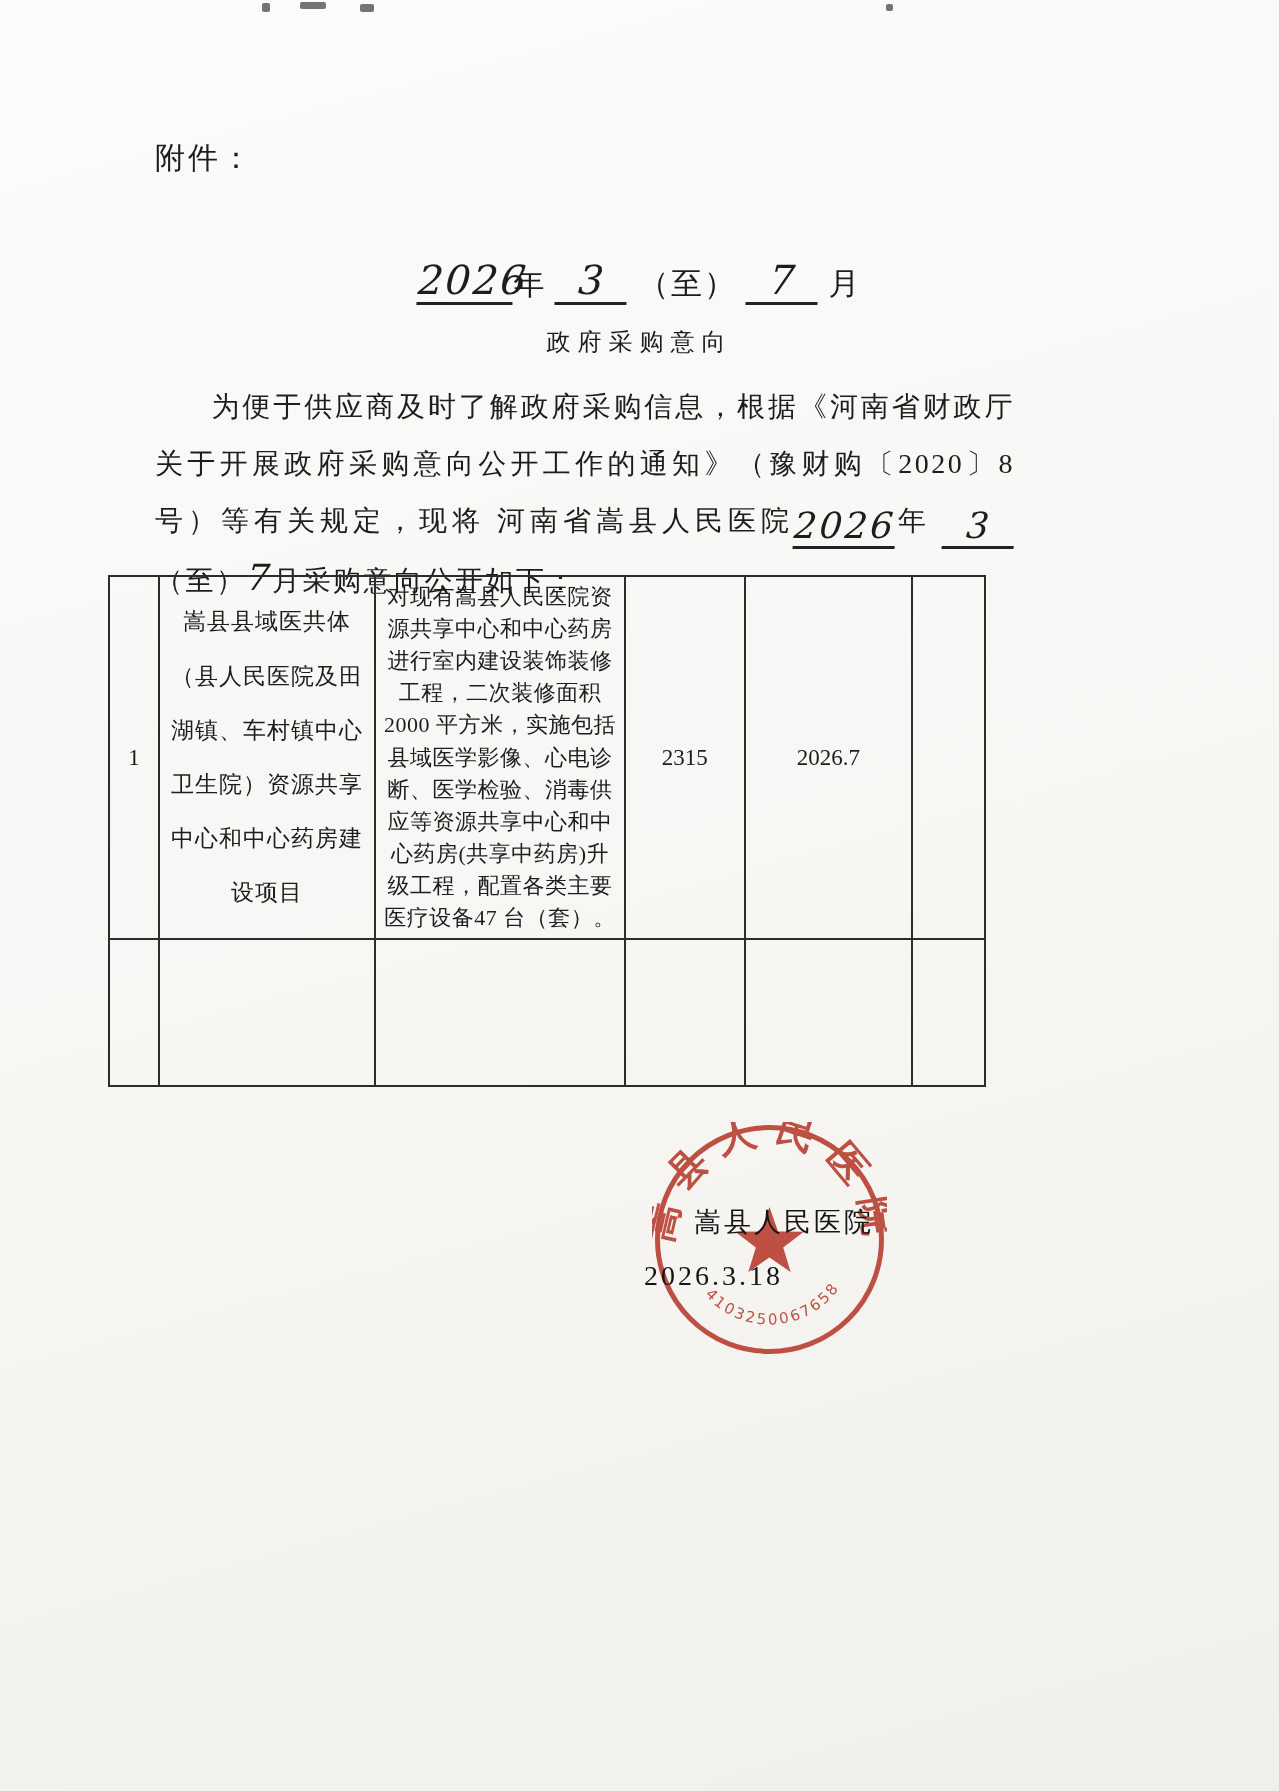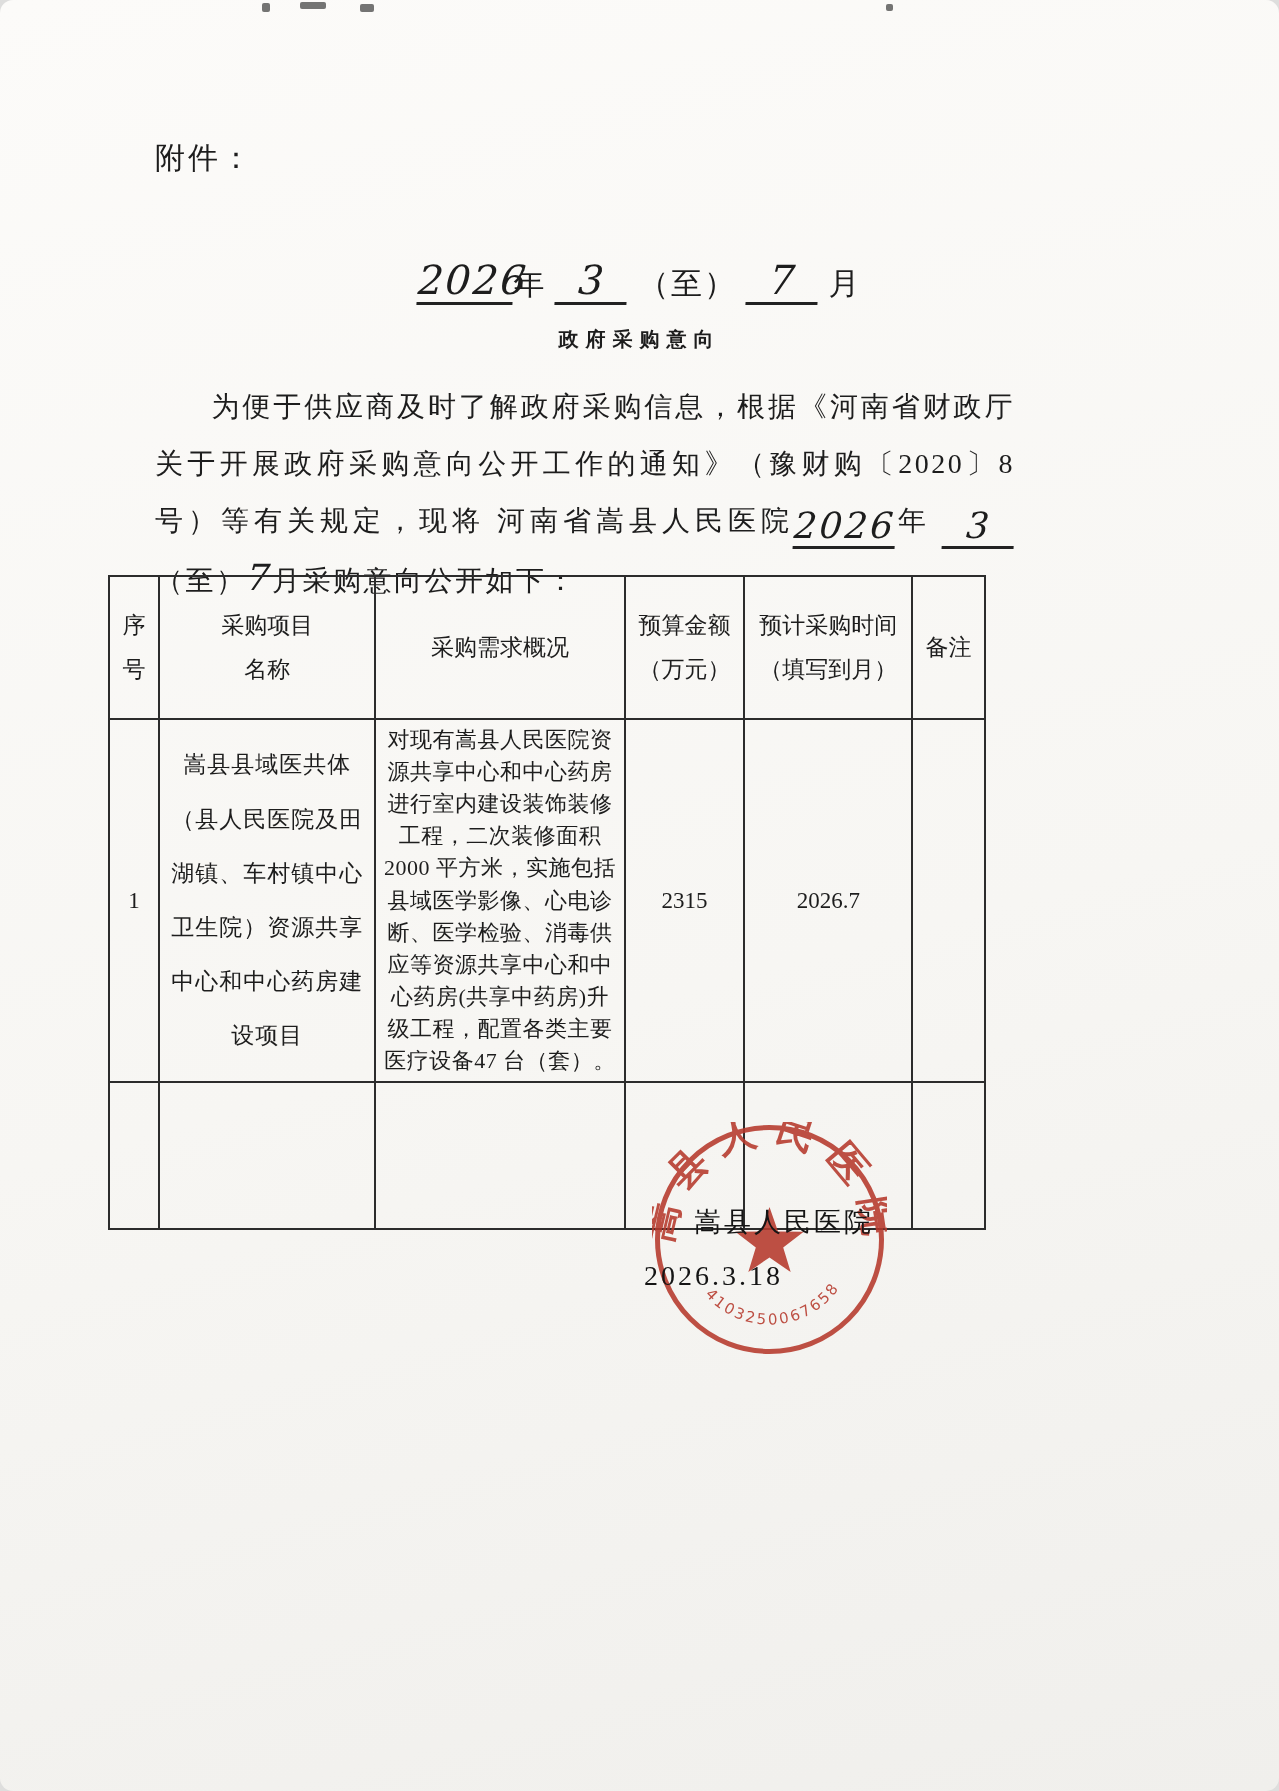--- a/index.html
+++ b/index.html
@@ -5,21 +5,20 @@
   * { margin:0; padding:0; box-sizing:border-box; }
   html,body { background:#dededd; }
   .page {
     position:relative;
     width:1279px; height:1791px;
     margin:0 auto;
     background:linear-gradient(165deg,#fcfbf9 0%, #f7f6f3 55%, #f0efec 100%);
     font-family:"Liberation Serif","DejaVu Serif",serif;
     color:#1d1d1d;
     overflow:hidden;
-    border-radius:13px;
   }
   .speck { position:absolute; background:#3a3a3a; border-radius:2px; opacity:.7; }
 
   .attachment { position:absolute; left:155px; top:138px; font-size:30px; letter-spacing:3px; }
 
   .doc-title {
     position:absolute; left:0; top:196px; width:100%;
     text-align:center; font-size:41px; font-weight:bold; letter-spacing:9px;
   }
 
@@ -33,21 +32,21 @@
   }
   .w96 { width:96px; } .w72 { width:72px; }
   .hand {
     font-family:"DejaVu Serif",serif; font-style:italic;
     font-size:40px; transform:skewX(-4deg); font-weight:normal;
   }
   .hand-sm { font-size:36px; }
 
   .subtitle {
     position:absolute; left:0; top:326px; width:100%;
-    text-align:center; font-size:20px; letter-spacing:7px;font-weight:bold;
+    text-align:center; font-size:24px; letter-spacing:7px;
   }
 
   .intro {
     position:absolute; left:155px; top:378px; width:860px;
     font-size:28px; line-height:57px; letter-spacing:2.5px;
     text-align:justify;
   }
 
   table.main {
     position:absolute; left:108px; top:575px;
@@ -111,43 +110,20 @@
   <table class="main">
     <colgroup>
       <col class="c1">
         <col class="c2">
         <col class="c3">
         <col class="c4">
         <col class="c5">
         <col class="c6">
     </colgroup>
     <tbody>
-        <tr class="hdr">
-      <th>
-            <span class="hdr-line">序号</span>
-          </th>
-      <th>
-        <span class="hdr-line">采购项目</span>
-        <span class="hdr-line">名称</span>
-      </th>
-      <th>
-            <span class="hdr-line">采购需求概况</span>
-          </th>
-      <th>
-        <span class="hdr-line">预算金额</span>
-        <span class="hdr-line">（万元）</span>
-      </th>
-      <th>
-        <span class="hdr-line">预计采购时间</span>
-        <span class="hdr-line">（填写到月）</span>
-      </th>
-      <th>
-            <span class="hdr-line">备注</span>
-          </th>
-    </tr>
     <tr class="row1">
       <td>1</td>
       <td class="cell-project">嵩县县域医共体（县人民医院及田湖镇、车村镇中心卫生院）资源共享中心和中心药房建设项目</td>
       <td class="cell-req">对现有嵩县人民医院资源共享中心和中心药房进行室内建设装饰装修工程，二次装修面积2000 平方米，实施包括县域医学影像、心电诊断、医学检验、消毒供应等资源共享中心和中心药房(共享中药房)升级工程，配置各类主要医疗设备47 台（套）。</td>
       <td>2315</td>
       <td>2026.7</td>
       <td></td>
     </tr>
     <tr class="rowEmpty">
       <td></td>

